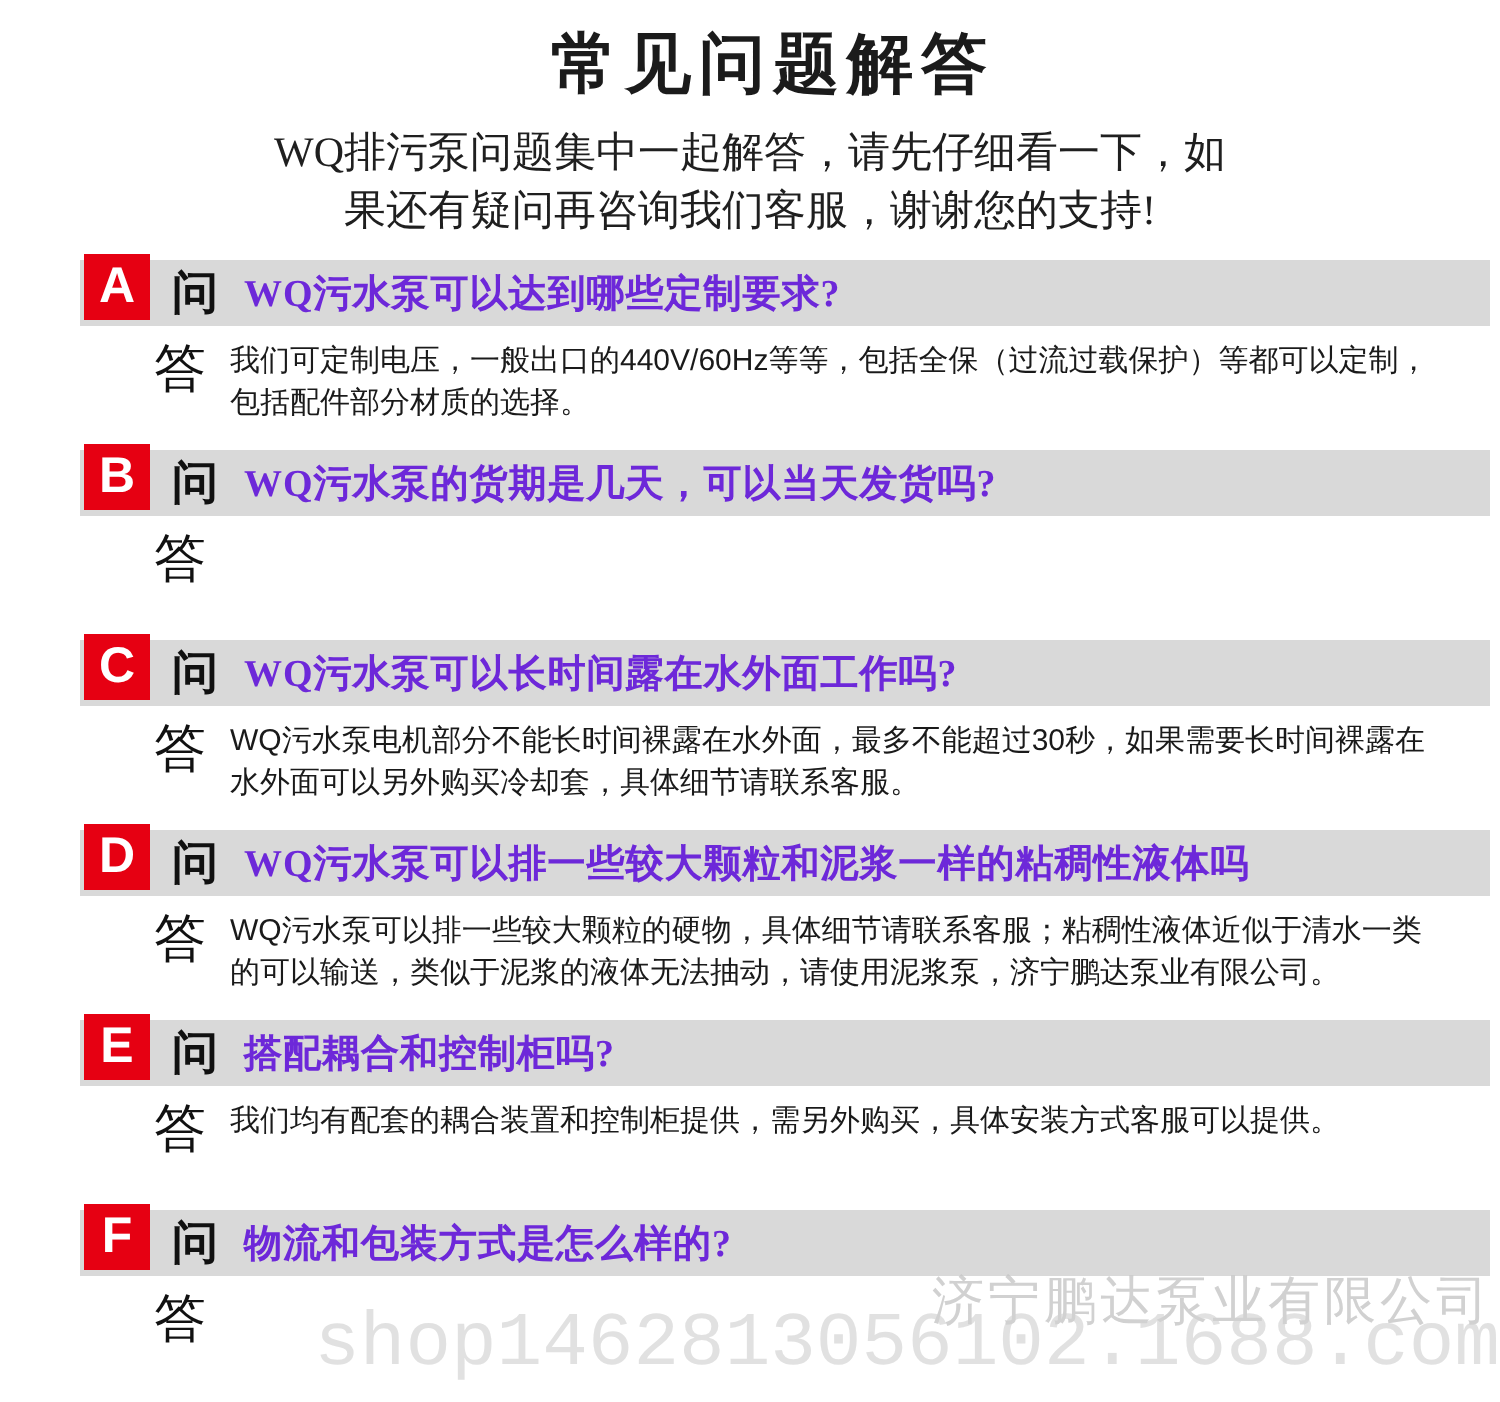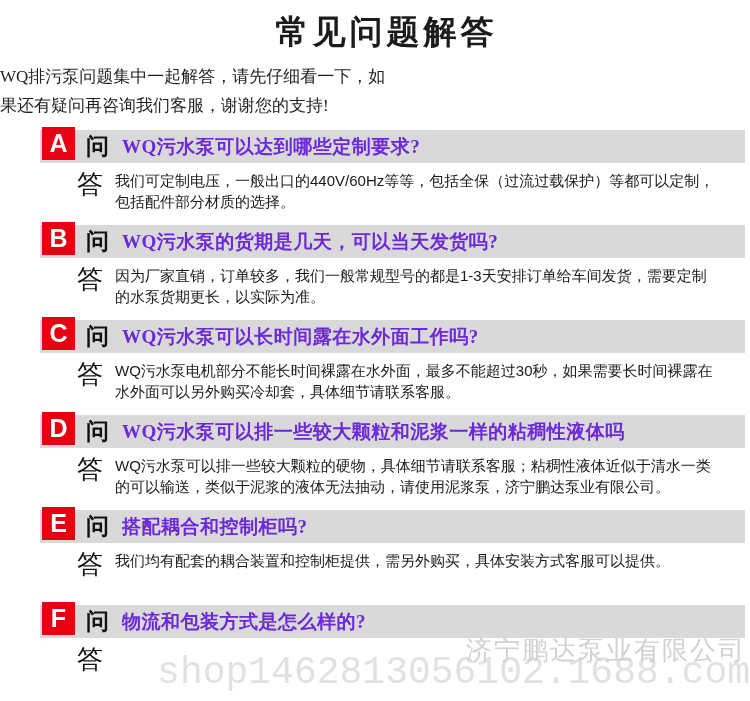--- a/index.html
+++ b/index.html
@@ -17,22 +17,22 @@
     font-size: 33px;
     line-height: 40px;
     font-weight: bold;
     letter-spacing: 4px;
     color: #1b1b1b;
     font-family: "Liberation Sans", sans-serif;
     padding-left: 23px;
   }
   .subtitle {
     margin-top: 10px;
-    text-align: left;
-    font-size: 17px;
+    text-align: center;
+    font-size: 21px;
     line-height: 29px;
     color: #1f1f1f;
     font-family: "Liberation Serif", cursive;
   }
   .faq {
     margin: 10px 0 0 40px;
   }
   .faq-item { height: 95px; }
   .qbar {
     height: 33px;
@@ -137,21 +137,20 @@
   </section>
 
   <section class="faq-item">
     <div class="qbar">
       <span class="letter">B</span>
       <span class="qmark">问</span>
       <h2 class="qtext">WQ污水泵的货期是几天，可以当天发货吗?</h2>
     </div>
     <div class="arow">
       <span class="amark">答</span>
-      <p class="atext">因为厂家直销，订单较多，我们一般常规型号的都是1-3天安排订单给车间发货，需要定制的水泵货期更长，以实际为准。</p>
     </div>
   </section>
 
   <section class="faq-item">
     <div class="qbar">
       <span class="letter">C</span>
       <span class="qmark">问</span>
       <h2 class="qtext">WQ污水泵可以长时间露在水外面工作吗?</h2>
     </div>
     <div class="arow">

